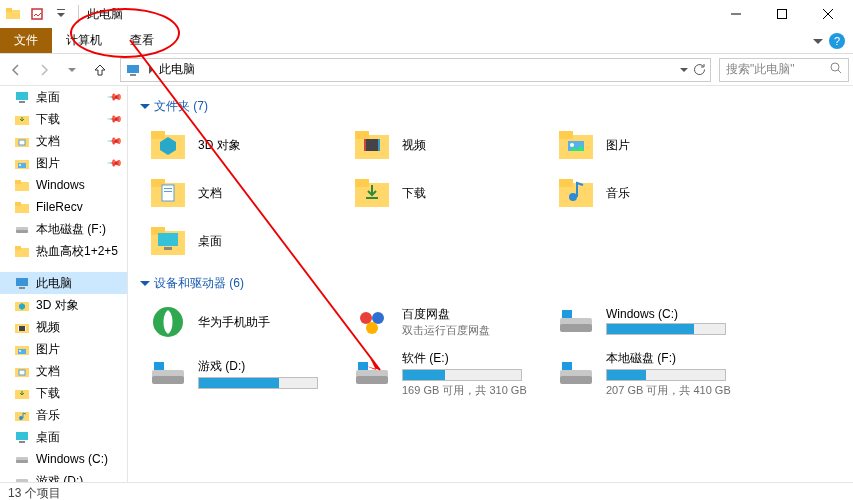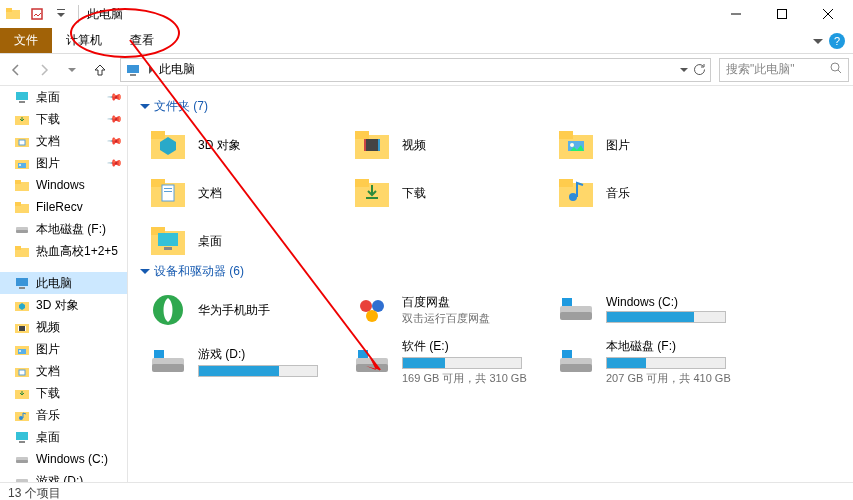--- a/index.html
+++ b/index.html
@@ -433,21 +433,21 @@
               <rect x="10" y="12" width="20" height="13" fill="#35c1d8"></rect>
               <rect x="16" y="26" width="8" height="3" fill="#888"></rect>
             </svg>
           </span>
           <div class="info">
             <span>桌面</span>
           </div>
         </div>
       </div>
 
-    <div class="group-header" style="margin-top:2px">
+    <div class="group-header" style="margin-top:14px">
       <svg width="10" height="10">
           <path d="M0 2l5 5 5-5" fill="#165ab0"></path>
         </svg>
       <span>设备和驱动器 (6)</span>
     </div>
     <div class="grid" id="devices-grid">
         <div class="item">
           <span class="big-icon">
             <svg width="36" height="36">
               <circle cx="18" cy="18" r="15" fill="#2fa84f"></circle>

